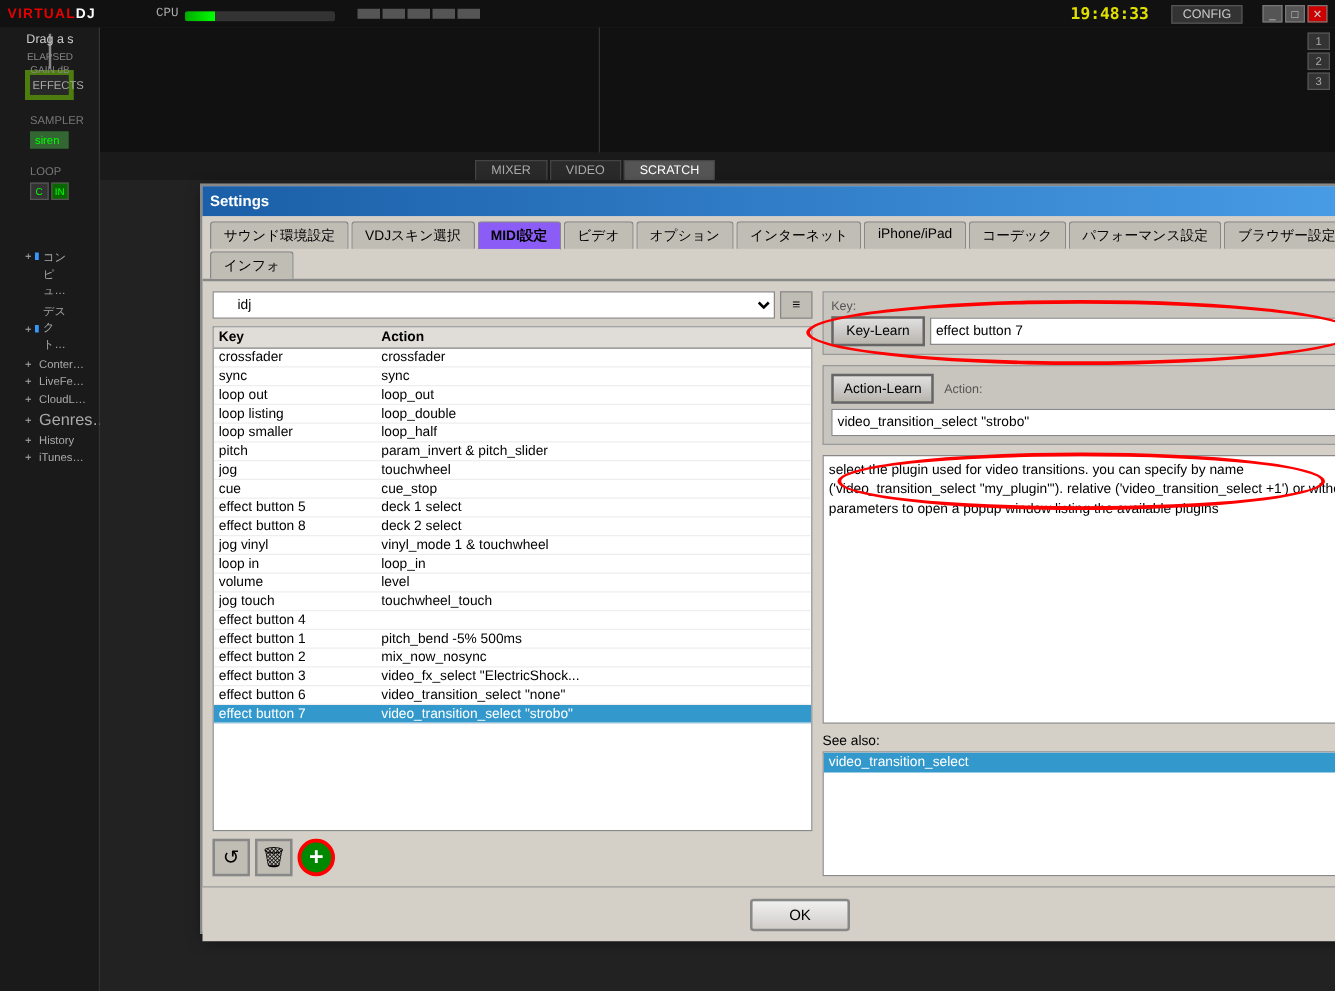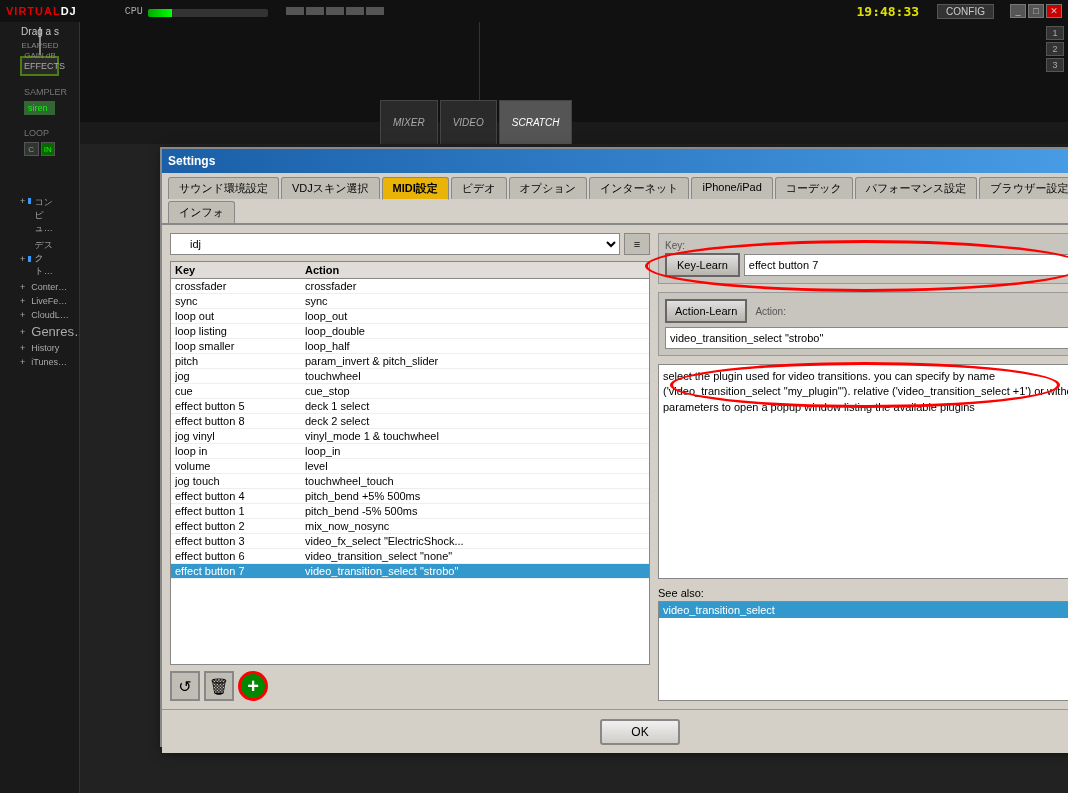--- a/index.html
+++ b/index.html
@@ -121,21 +121,21 @@
       flex-direction: column;
       gap: 1px;
       padding: 0 4px;
     }
     .sidebar-tab {
       background: #282828;
       color: #aaa;
       font-size: 9px;
       text-align: center;
       padding: 3px 2px;
-      border: 2px solid #4d7c0f;
+      border: 4px solid #4d7c0f;
       cursor: pointer;
     }
     .sidebar-section {
       margin-top: 8px;
       padding: 0 4px;
     }
     .sidebar-label {
       color: #777;
       font-size: 9px;
       text-transform: uppercase;
@@ -198,28 +198,27 @@
     
     .subtab-bar {
       height: 22px;
       background: #1a1a1a;
       display: flex;
       align-items: flex-end;
       padding-left: 300px;
       gap: 2px;
     }
     .subtab {
-      padding: 16px 12px;
+      padding: 2px 12px;
       background: #2a2a2a;
       color: #aaa;
       font-size: 10px;
       border: 1px solid #444;
       border-bottom: none;
       cursor: pointer;
-      font-style: italic;
     }
     .subtab.active {
       background: #555;
       color: #fff;
     }
 
     
     .settings-dialog {
       position: absolute;
       top: 125px;
@@ -256,21 +255,21 @@
       padding: 3px 10px;
       background: #c0bdb5;
       border: 1px solid #888;
       border-bottom: none;
       font-size: 11px;
       color: #000;
       cursor: pointer;
       border-radius: 3px 3px 0 0;
     }
     .tab-item.active {
-      background: #eab308;
+      background: #8b5cf6;
       font-weight: bold;
       border-bottom: 1px solid #d4d0c8;
       margin-bottom: -1px;
     }
 
     
     .dialog-body {
       display: flex;
       padding: 8px;
       height: calc(100% - 24px - 44px - 44px);
@@ -695,21 +694,20 @@
             <div class="table-row">
                 <div class="table-cell col-key">volume</div>
                 <div class="table-cell col-action">level</div>
               </div>
             <div class="table-row">
                 <div class="table-cell col-key">jog touch</div>
                 <div class="table-cell col-action">touchwheel_touch</div>
               </div>
             <div class="table-row">
                 <div class="table-cell col-key">effect button 4</div>
-                <div class="table-cell col-action">pitch_bend +5% 500ms</div>
               </div>
             <div class="table-row">
                 <div class="table-cell col-key">effect button 1</div>
                 <div class="table-cell col-action">pitch_bend -5% 500ms</div>
               </div>
             <div class="table-row">
                 <div class="table-cell col-key">effect button 2</div>
                 <div class="table-cell col-action">mix_now_nosync</div>
               </div>
             <div class="table-row">

